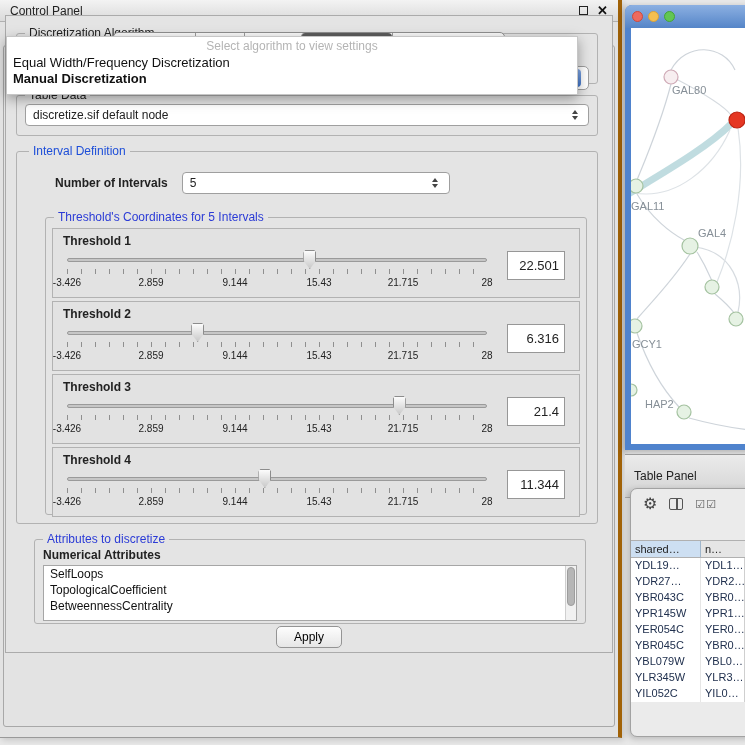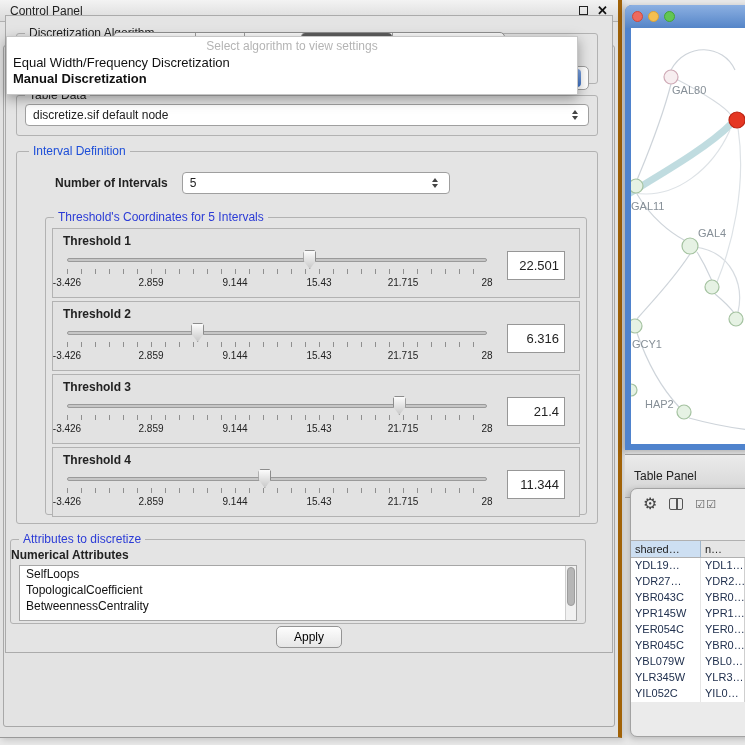--- a/index.html
+++ b/index.html
@@ -76,22 +76,22 @@
     background-image:repeating-linear-gradient(to right,#8f8f8f 0 1px,transparent 1px 14px); }
   .thumb { position:absolute; top:1px; width:13px; height:19px; margin-left:-6px;
     background:linear-gradient(#ffffff,#c7c7c7); box-shadow:inset 0 0 0 1px #8c8c8c;
     clip-path:polygon(15% 0,85% 0,100% 15%,100% 55%,50% 100%,0 55%,0 15%); }
   .scale { position:absolute; left:0; right:0; top:28px; height:12px; }
   .scale span { position:absolute; transform:translateX(-50%); font-size:10px; color:#222; white-space:nowrap; }
   .tvalue { position:absolute; right:14px; top:22px; width:58px; height:29px; background:#fff;
     border:1px solid #979797; font-size:13px; display:flex; align-items:center;
     justify-content:flex-end; padding-right:5px; }
 
-  .attrs-group { position:absolute; top:516px; left:4px; right:26px; height:92px; }
-  .attrs-heading { font-size:12px; font-weight:bold; margin:2px 0 3px 0; }
+  .attrs-group { position:absolute; top:516px; left:28px; right:26px; height:92px; }
+  .attrs-heading { font-size:12px; font-weight:bold; margin:2px 0 3px 8px; }
   .attr-list { position:relative; margin:0 8px; height:56px; background:#fff;
     border:1px solid #a6a6a6; overflow:hidden; }
   .attr-item { font-size:12px; line-height:16px; padding-left:6px; color:#111; }
   .vscroll { position:absolute; right:0; top:0; bottom:0; width:11px; background:#f1f1f1;
     border-left:1px solid #cfcfcf; }
   .vscroll .vthumb { position:absolute; left:1px; right:1px; top:1px; height:72%;
     background:#b6b6b6; border-radius:4px; border:1px solid #9d9d9d; }
 
   .apply-btn { position:absolute; top:610px; left:50%; transform:translateX(-50%);
     width:66px; height:22px; background:linear-gradient(#fdfdfd,#e6e6e6); border:1px solid #949494;

